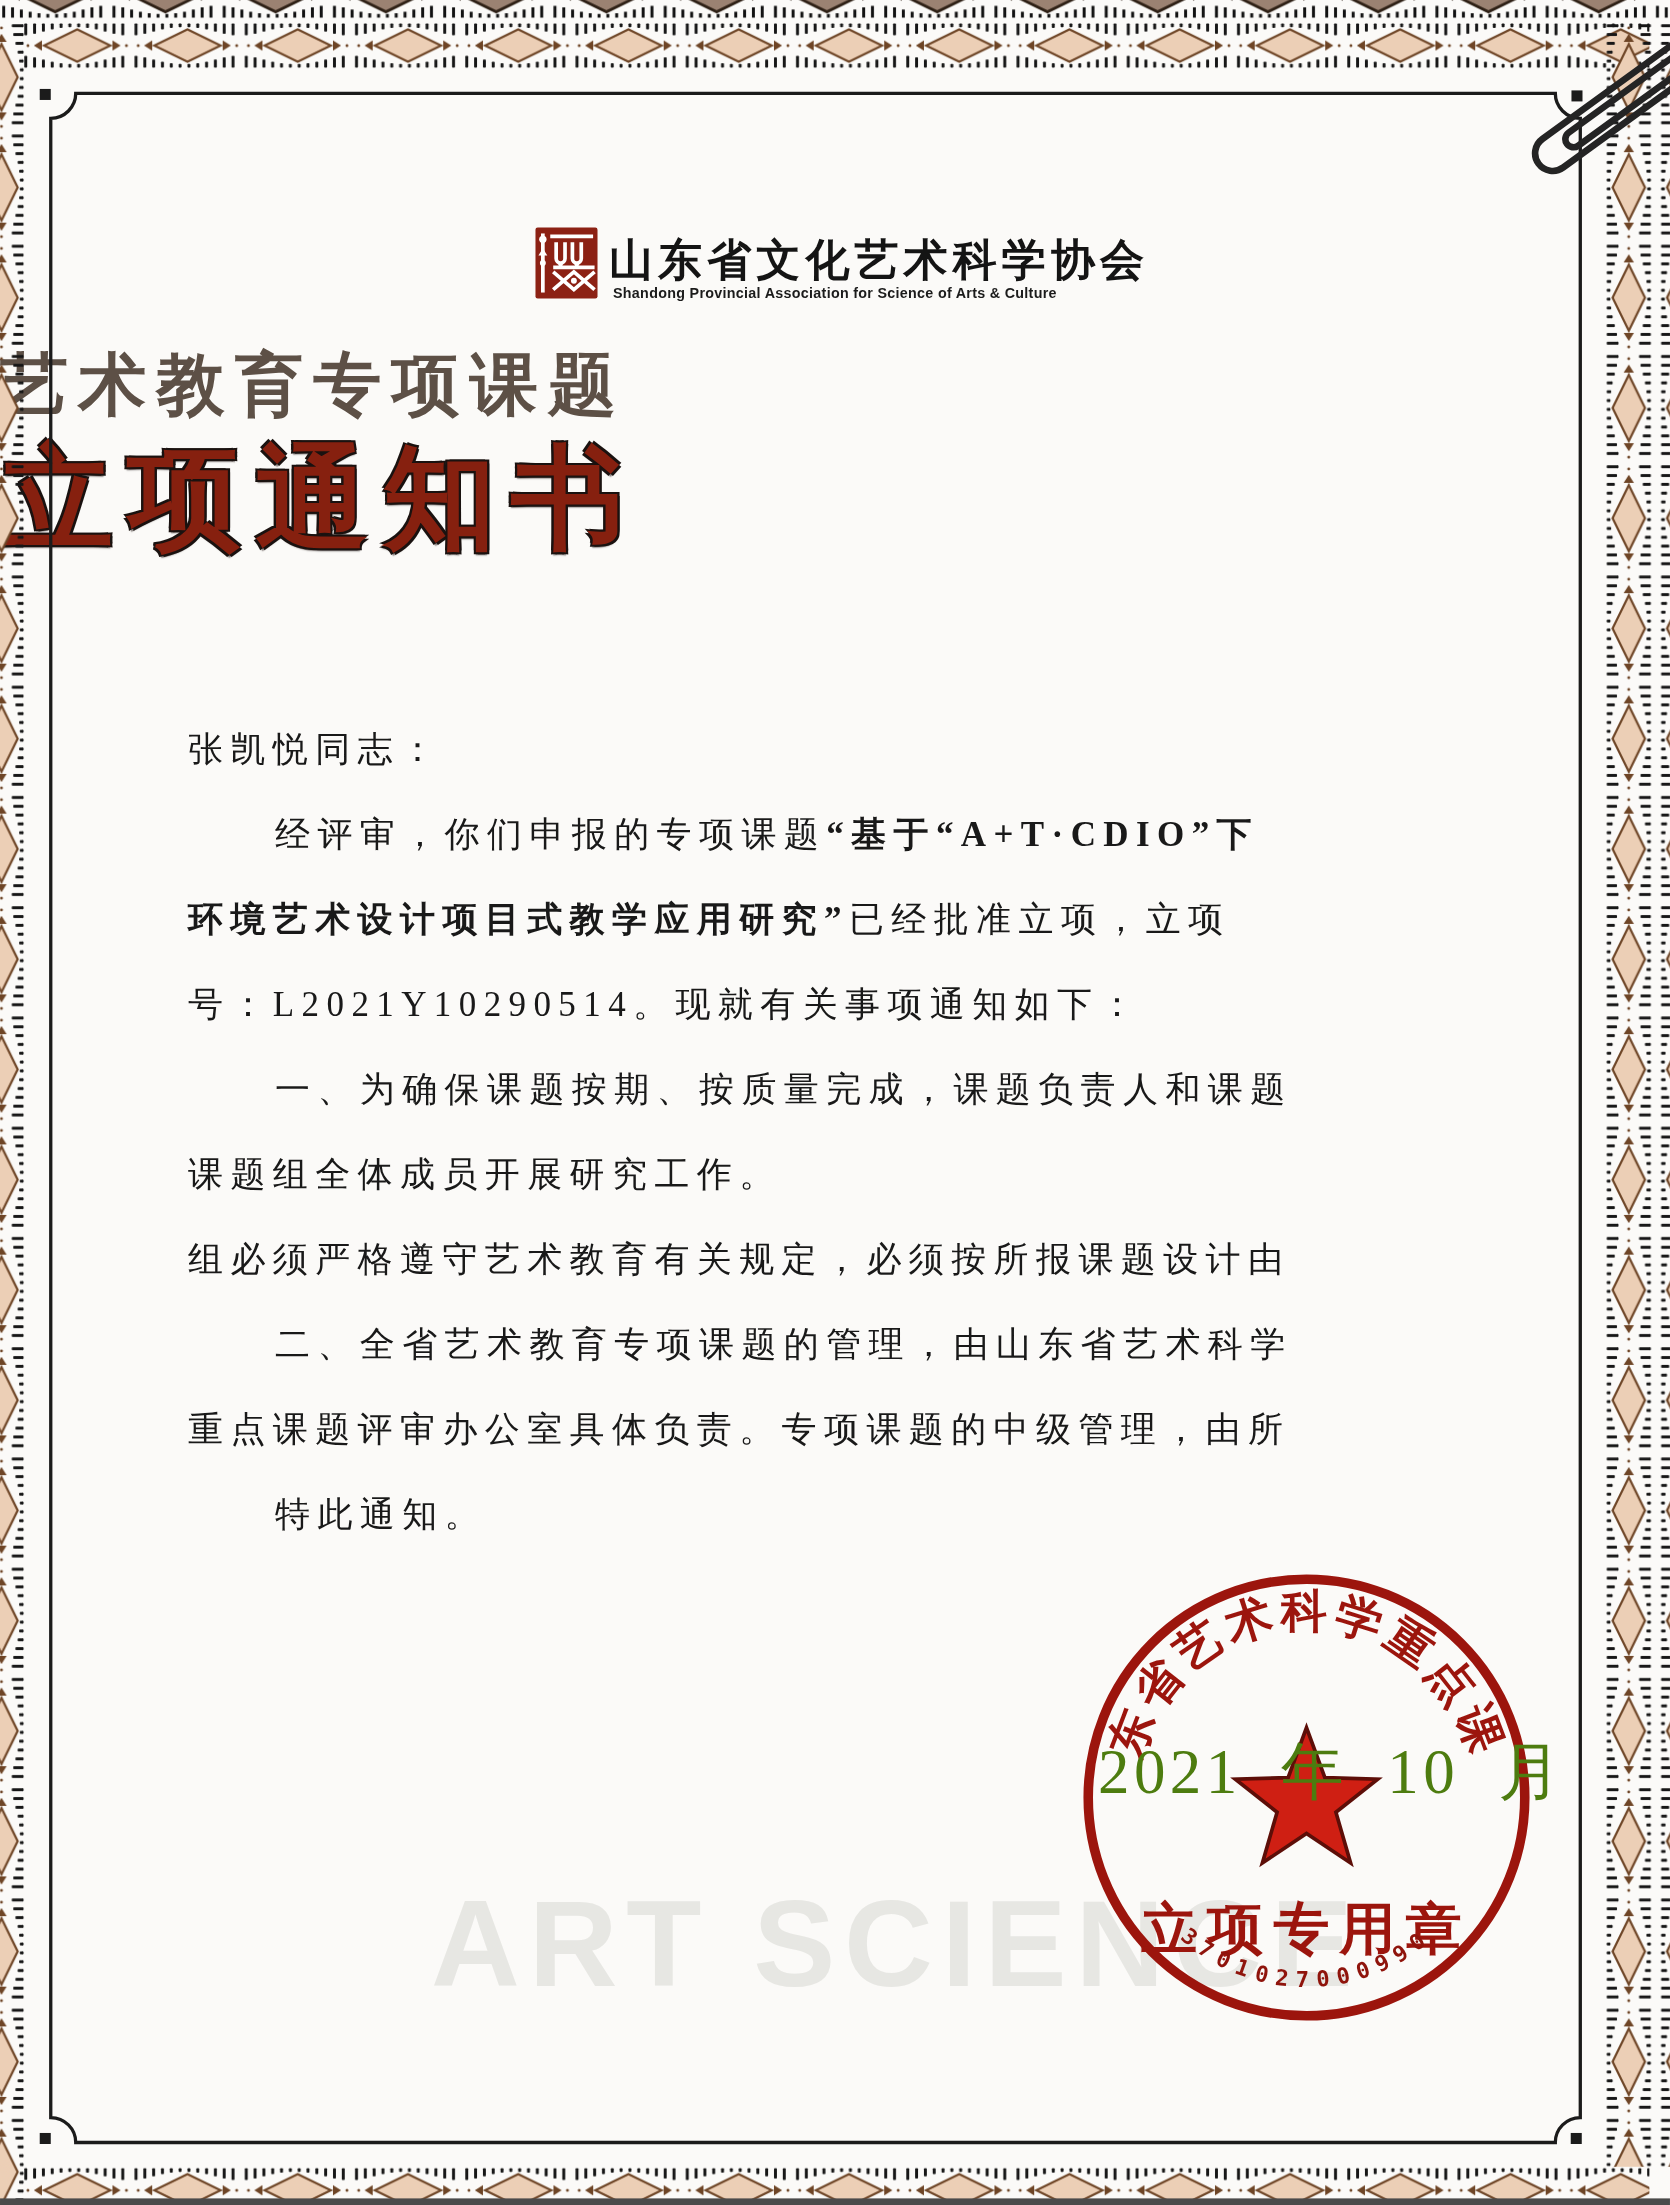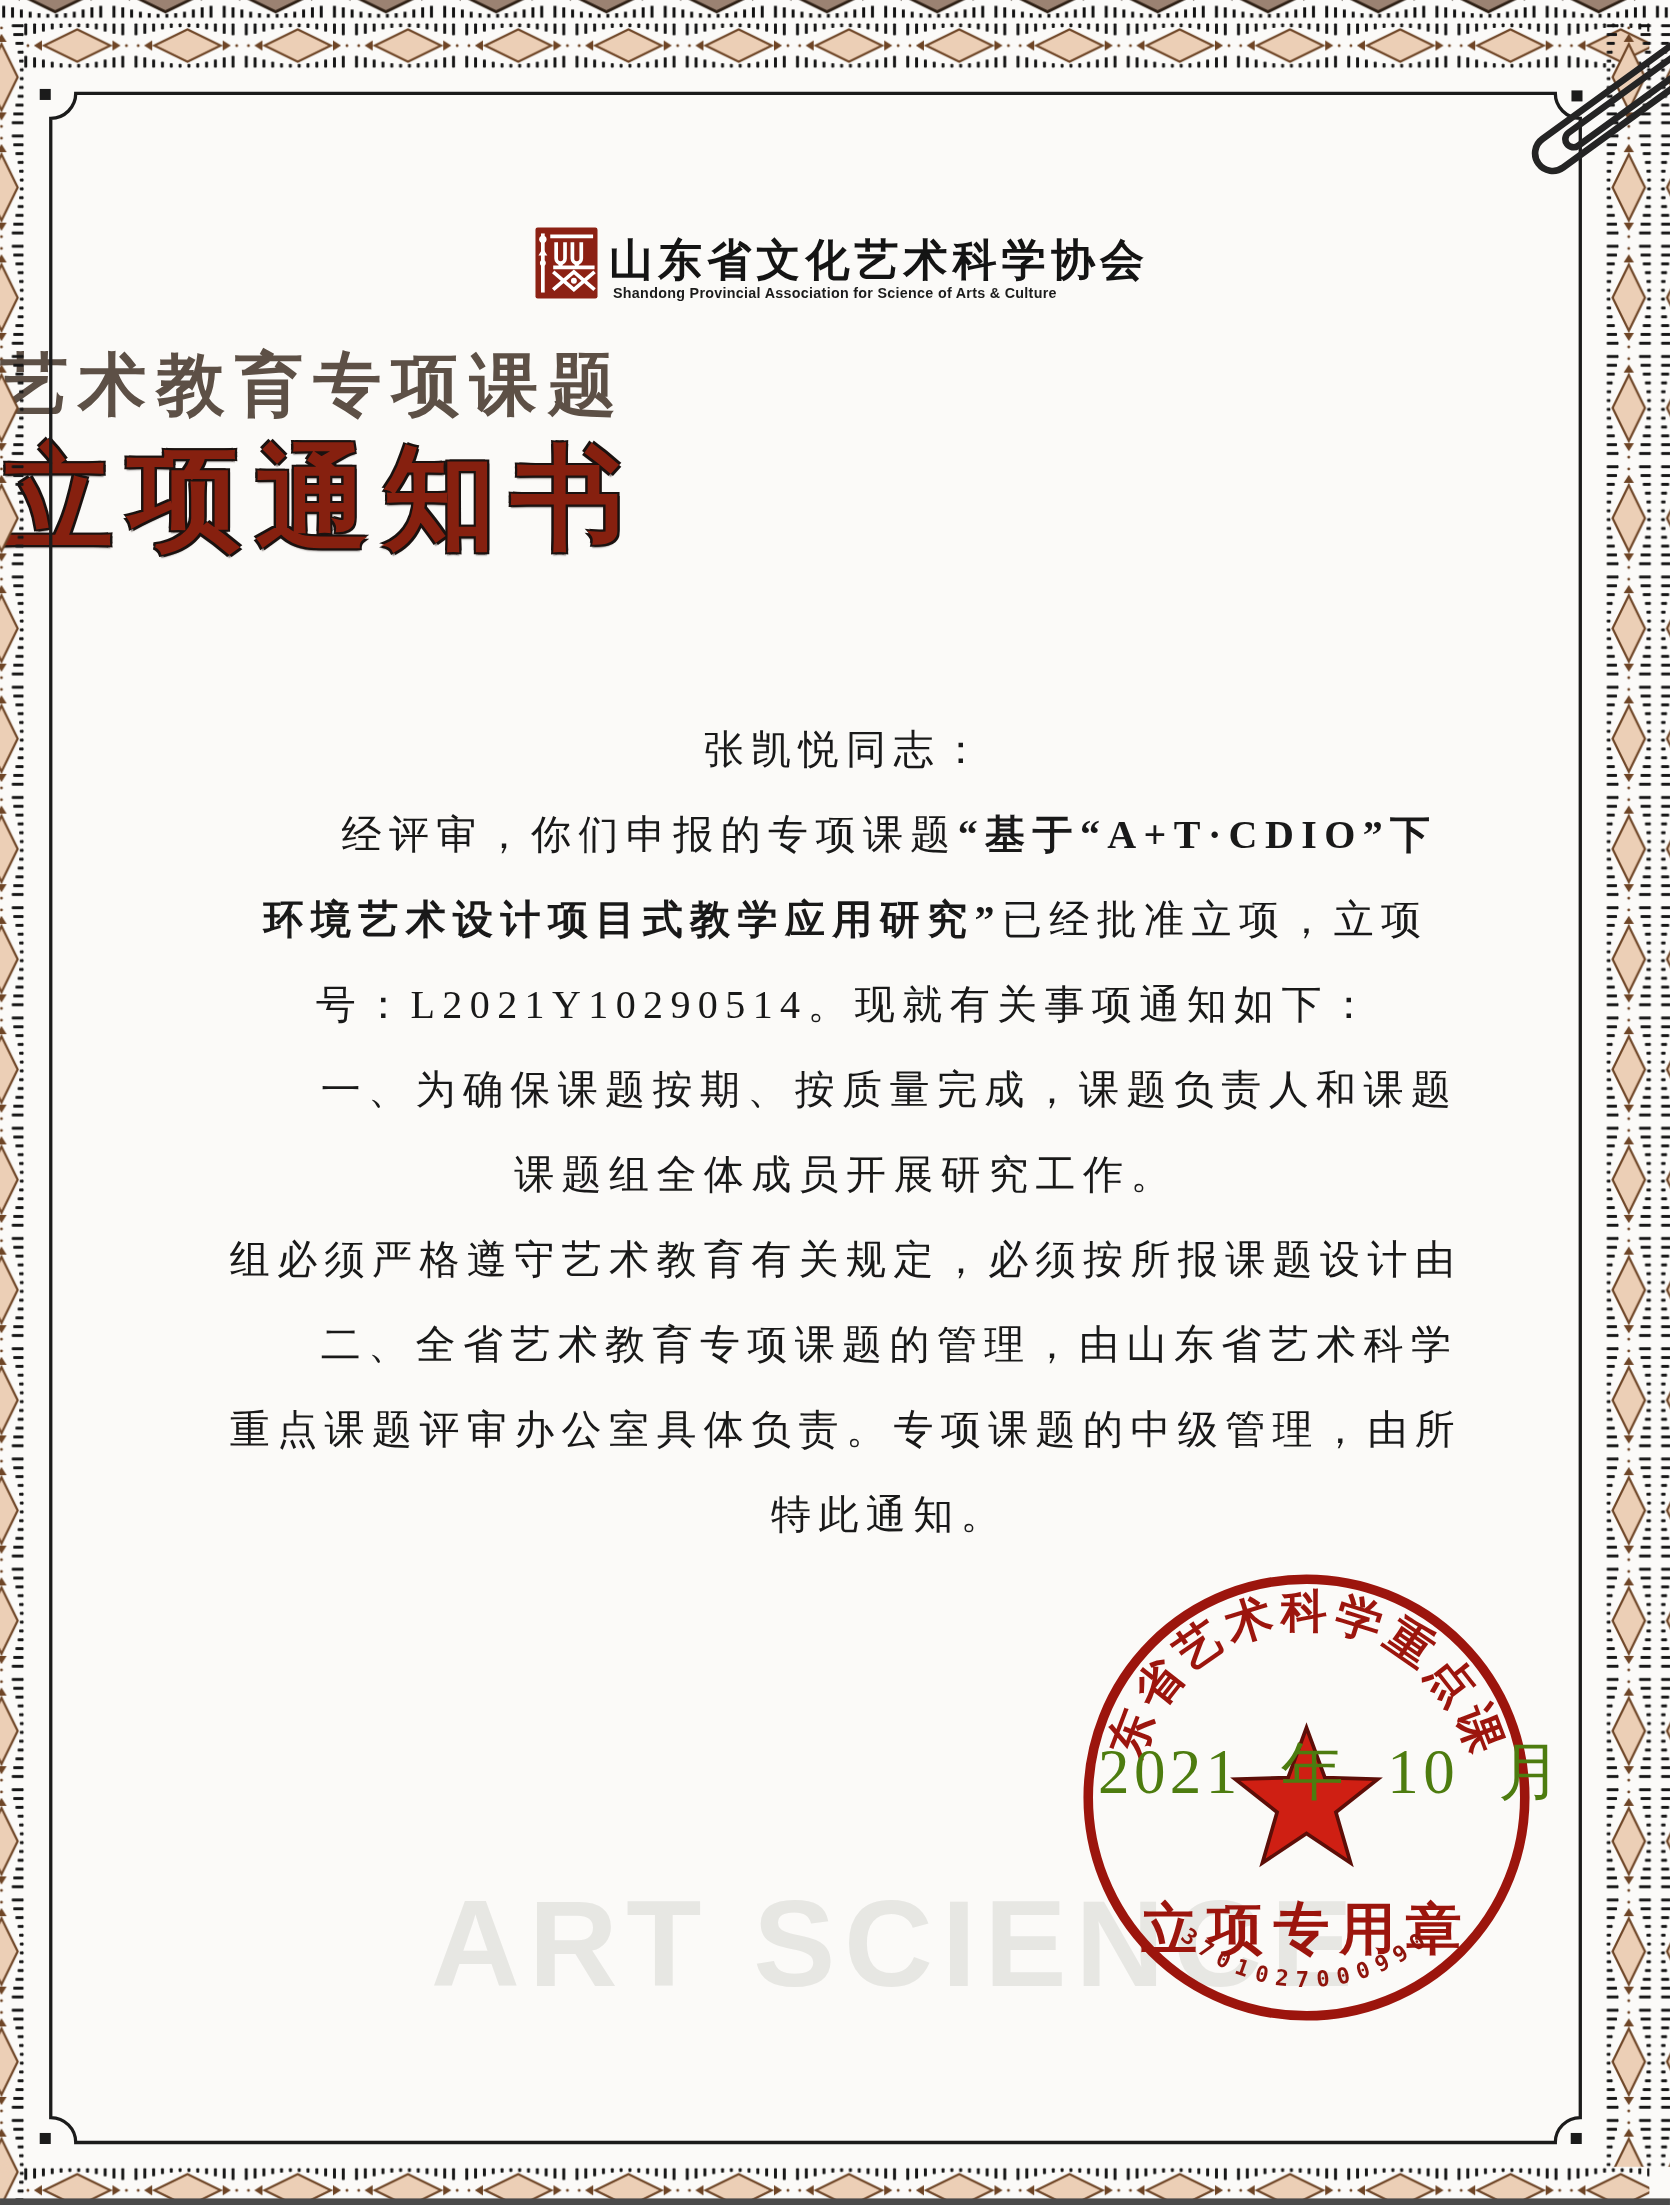--- a/index.html
+++ b/index.html
@@ -12,21 +12,21 @@
           letter-spacing:0.3px;font-family:"Liberation Sans","DejaVu Sans",sans-serif;white-space:nowrap;}
   .program-title{position:absolute;left:0;right:0;top:340px;font-size:68px;
           font-weight:bold;color:#5d5046;letter-spacing:10.3px;
           font-family:Liberation Mono, monospace;}
   .doc-title{position:absolute;left:0;right:0;top:423px;text-align:left;font-size:113px;
           font-weight:bold;color:#86200f;letter-spacing:14.7px;
           font-family:"Liberation Sans","DejaVu Sans",sans-serif;
           text-shadow:-2.2px -2.2px 0 #1a1210,2.2px -2.2px 0 #1a1210,-2.2px 2.2px 0 #1a1210,2.2px 2.2px 0 #1a1210,0 2.9px 1.5px rgba(20,10,8,.55);}
   
   .body-block{position:absolute;left:188px;top:707px;width:1316px;color:#191919;}
-  .line{font-size:40px;line-height:85px;letter-spacing:7.4px;white-space:nowrap;text-align:center;}
+  .line{font-size:35px;line-height:85px;letter-spacing:7.4px;white-space:nowrap;}
   .indent{text-indent:87px;}
   .b{font-weight:bold;}
   
   .watermark{position:absolute;left:431px;top:1873px;font-size:123px;font-weight:bold;color:#e7e7e3;
           letter-spacing:8.8px;font-family:"Liberation Sans","DejaVu Sans",sans-serif;z-index:1;white-space:nowrap;}
   .stamp-svg{position:absolute;left:1075px;top:1566px;z-index:3;}
   .stamp-date{position:absolute;left:1098px;top:1729px;z-index:4;font-size:63px;color:#4d7c0f;
           letter-spacing:4.4px;word-spacing:19px;white-space:nowrap;}
   .border-svg{position:absolute;left:0;top:0;z-index:2;}
   .clip-svg{position:absolute;left:1500px;top:20.6px;z-index:6;}

